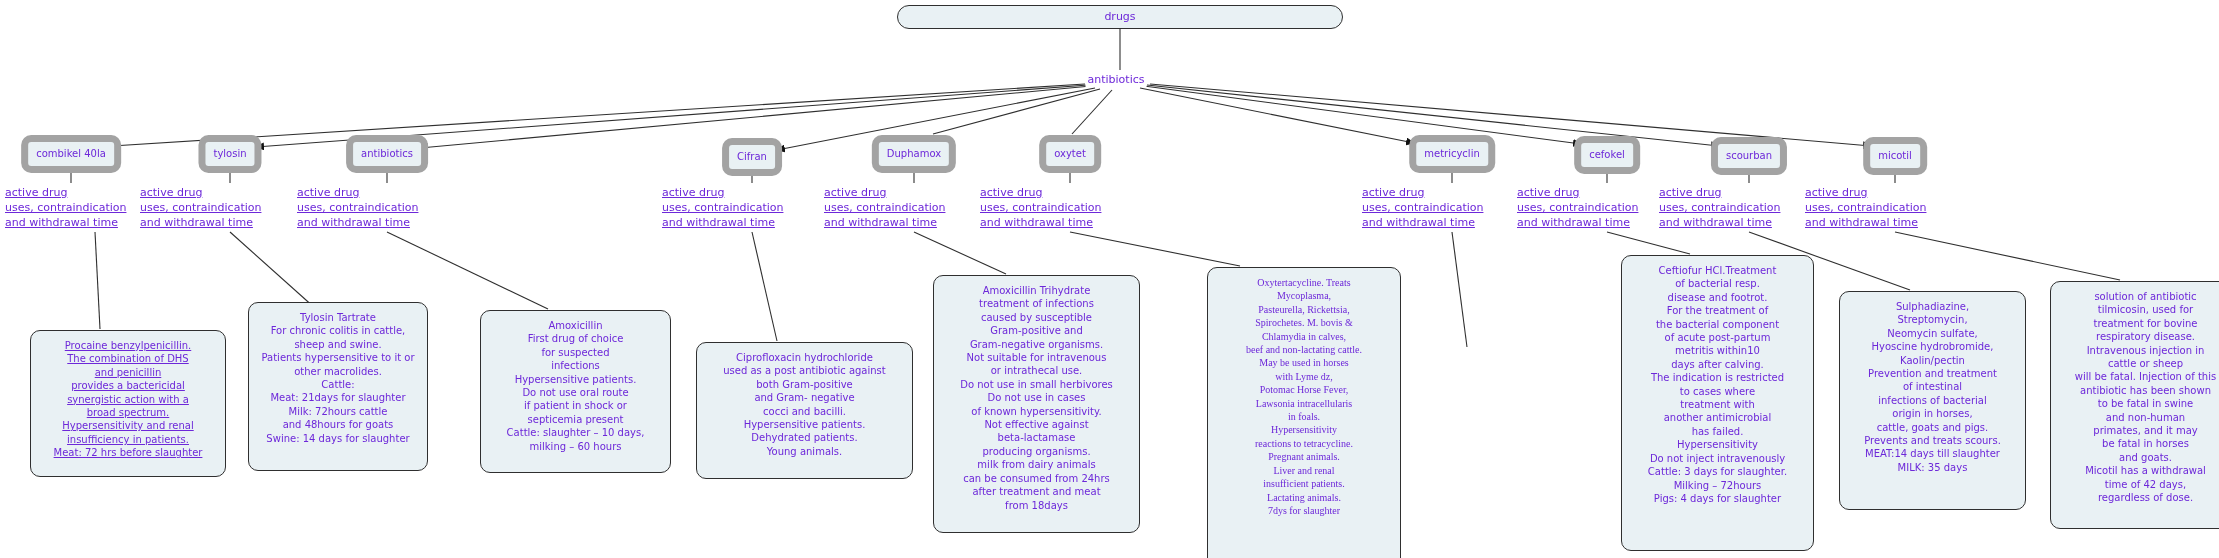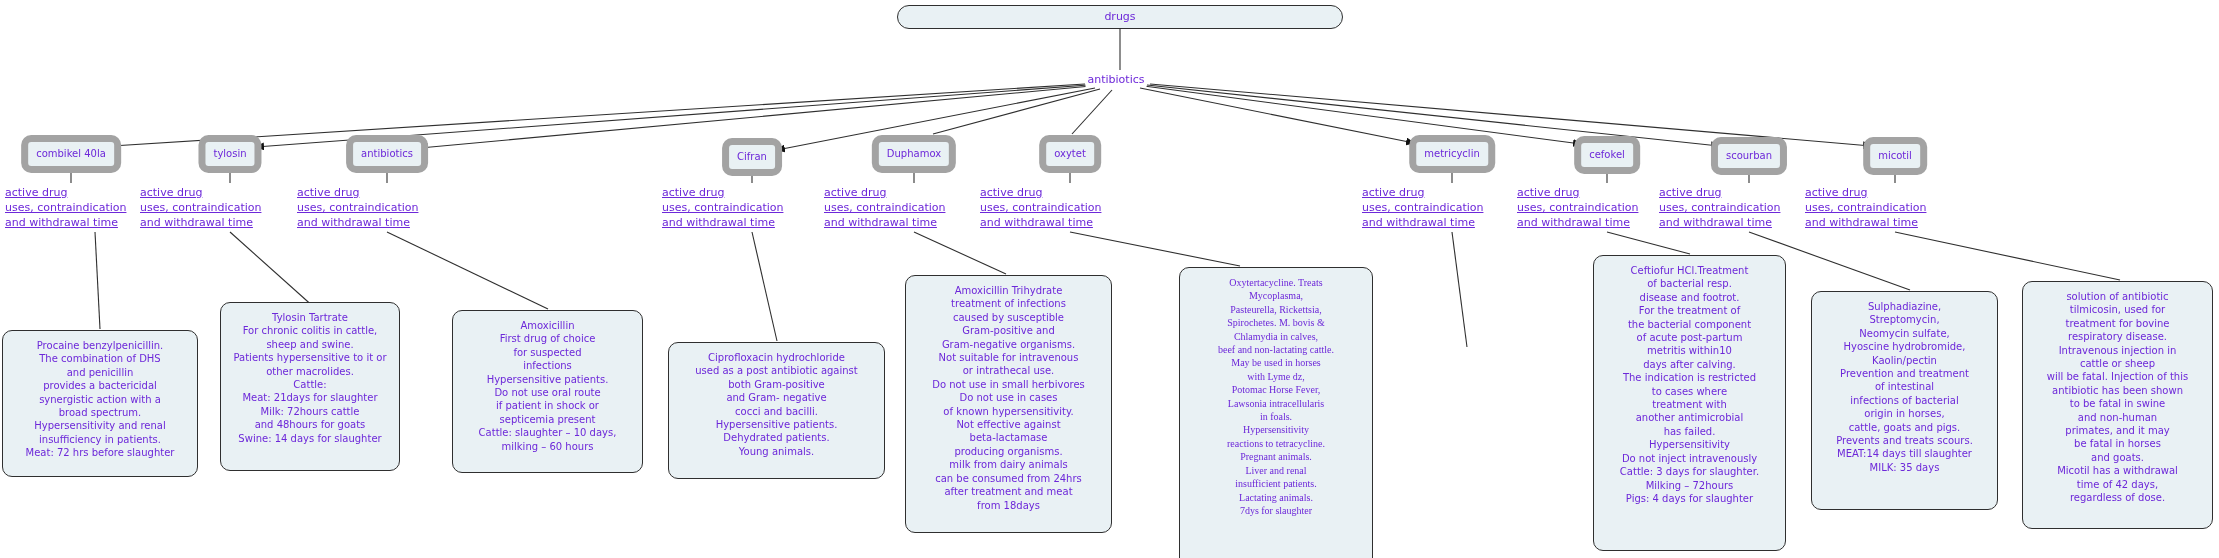--- a/index.html
+++ b/index.html
@@ -26,21 +26,21 @@
     background:#ffffff;padding:0 2px;font-size:11px;line-height:14px;
   }
   .linktext{
     position:absolute;width:180px;transform:translateX(-50%);
     font-size:11px;line-height:15px;white-space:pre;text-decoration:underline;
   }
   .detail{
     position:absolute;box-sizing:border-box;
     background:#e9f1f4;border:1px solid #2f2f2f;border-radius:10px;
     padding:8px 6px;text-align:center;font-size:10px;line-height:13.4px;
-    white-space:pre;overflow:hidden;
+    white-space:pre;overflow:hidden;margin-left:28px;
   }
 </style>
 </head>
 <body>
 
 <div class="canvas">
 
   <svg class="edges">
     <defs>
       <marker id="arr" markerWidth="10" markerHeight="8" refX="8" refY="4" orient="auto" markerUnits="userSpaceOnUse">
@@ -84,21 +84,21 @@
     <line x1="1895" y1="232" x2="2120" y2="280"></line>
   </svg>
 
   <div class="rootnode">drugs</div>
   <div class="hublabel">antibiotics</div>
 
   <div class="node" style="left:71px;top:135px;">combikel 40la</div>
   <div class="linktext" style="left:95px;top:185px;">active drug
 uses, contraindication
 and withdrawal time</div>
-  <div class="detail" style="left:2px;top:330px;width:196px;height:147px;">Procaine benzylpenicillin.
+  <div class="detail" style="left:2px;top:330px;width:196px;height:147px;text-decoration:underline;">Procaine benzylpenicillin.
 The combination of DHS
 and penicillin
 provides a bactericidal
 synergistic action with a
 broad spectrum.
 Hypersensitivity and renal
 insufficiency in patients.
 Meat: 72 hrs before slaughter</div>
 
   <div class="node" style="left:230px;top:135px;">tylosin</div>

